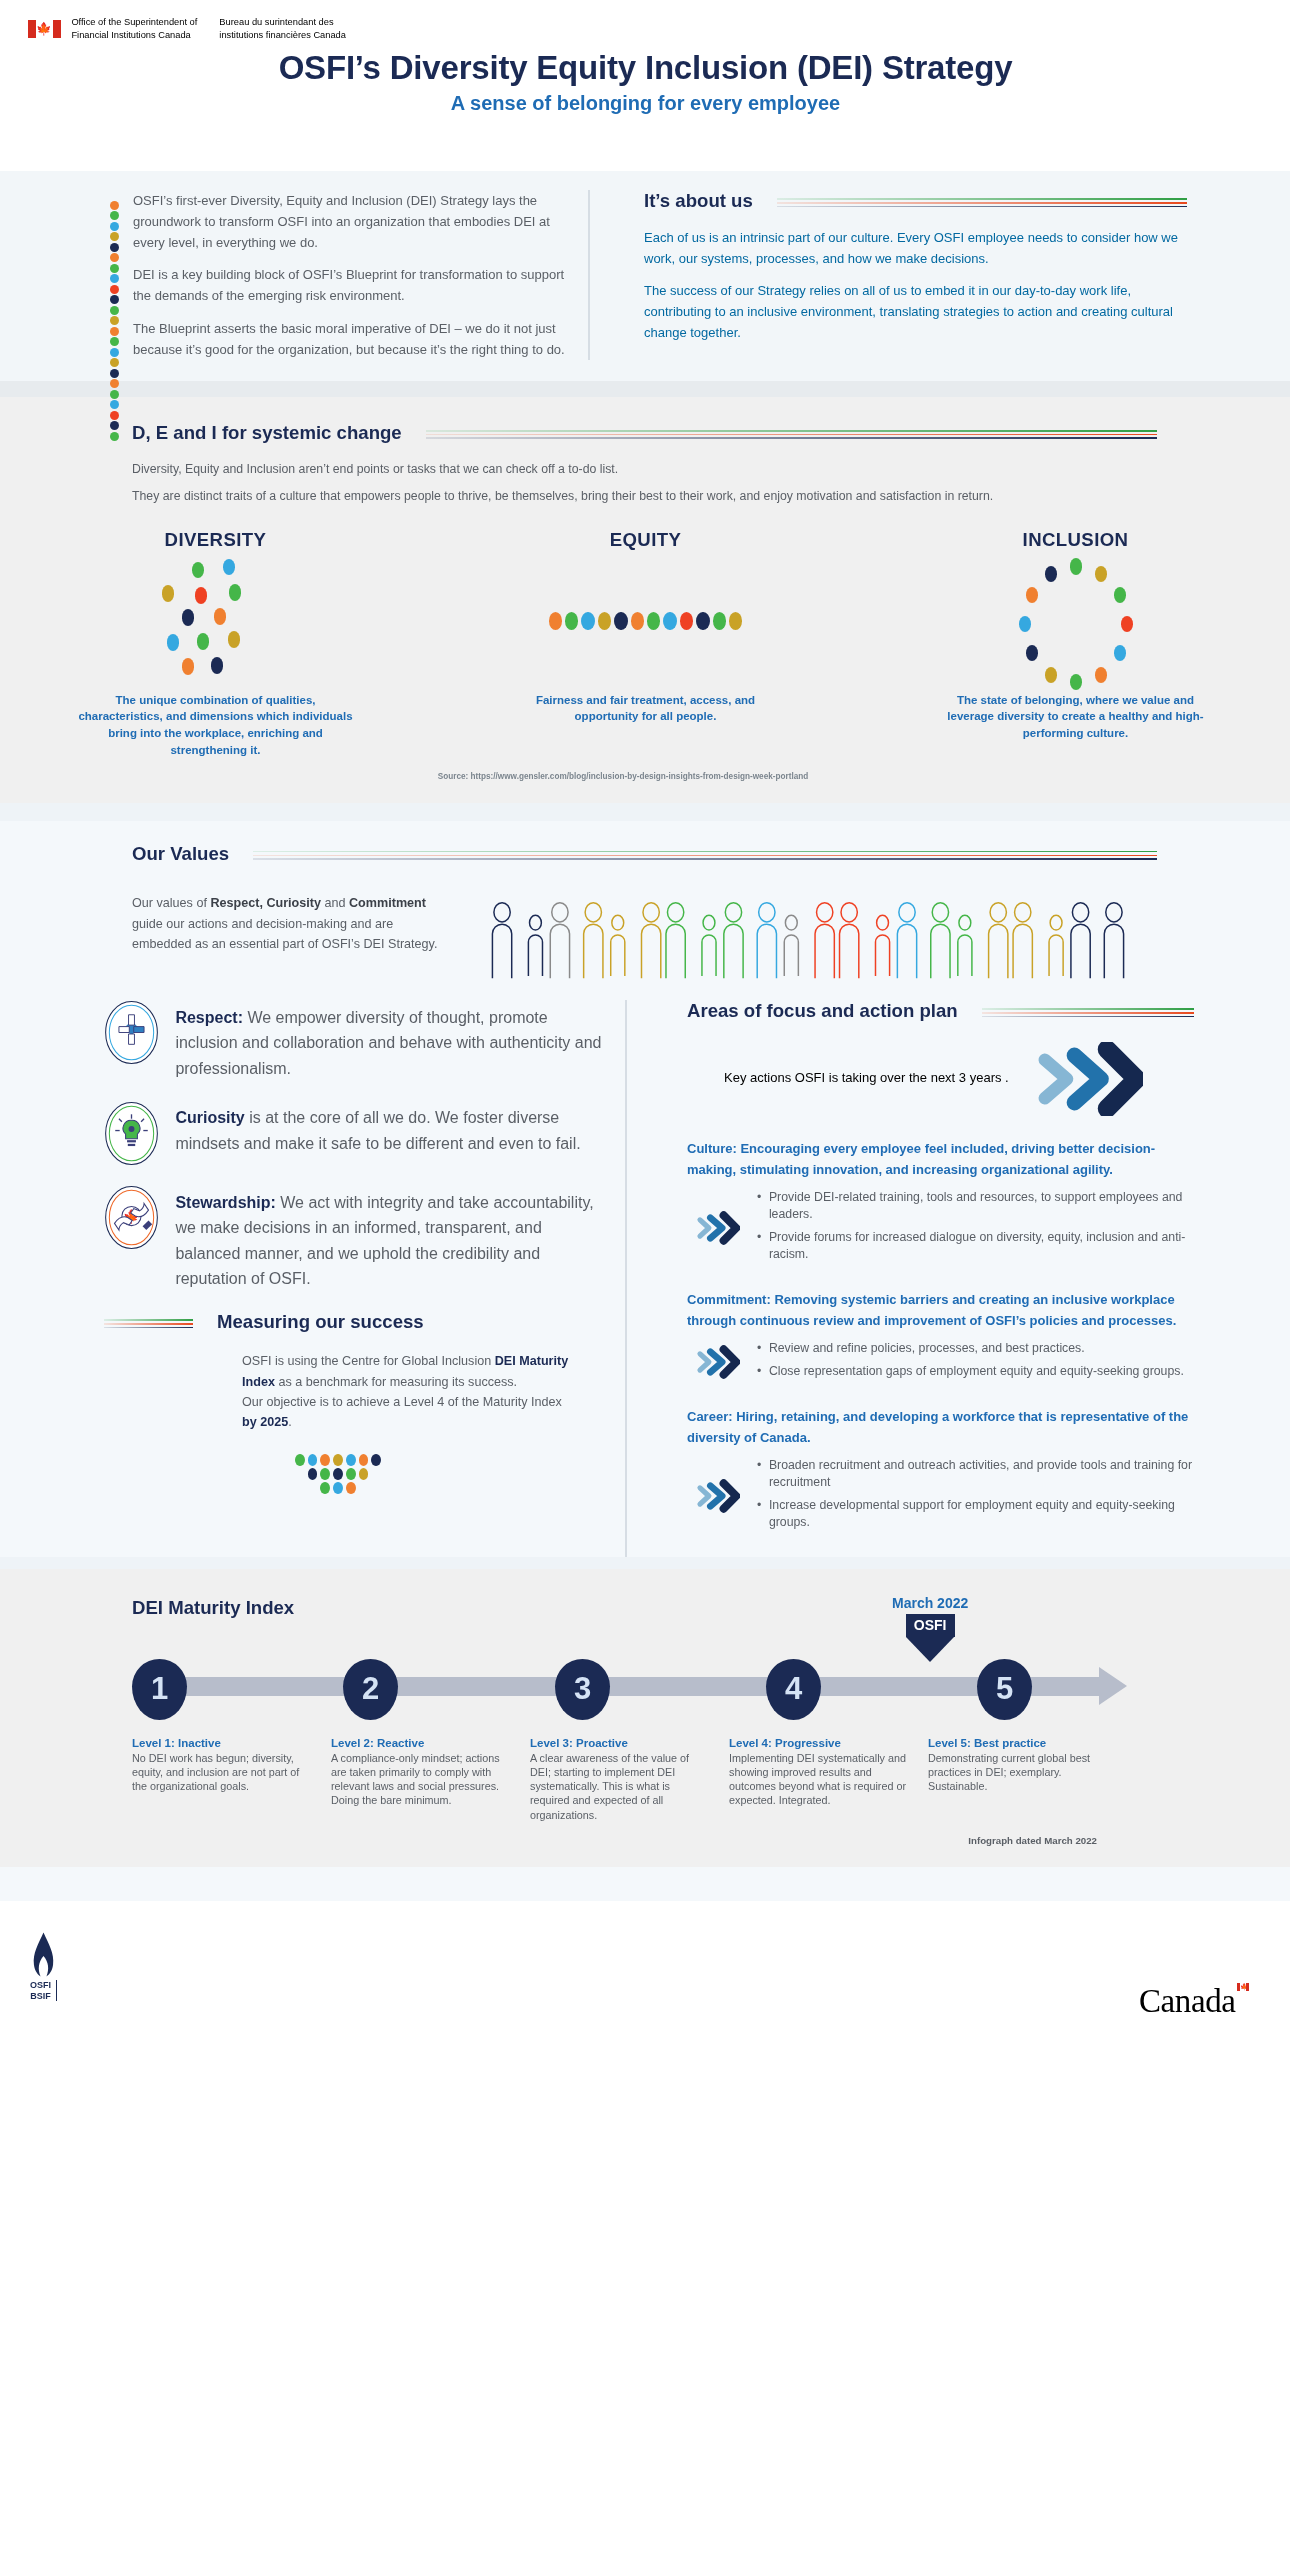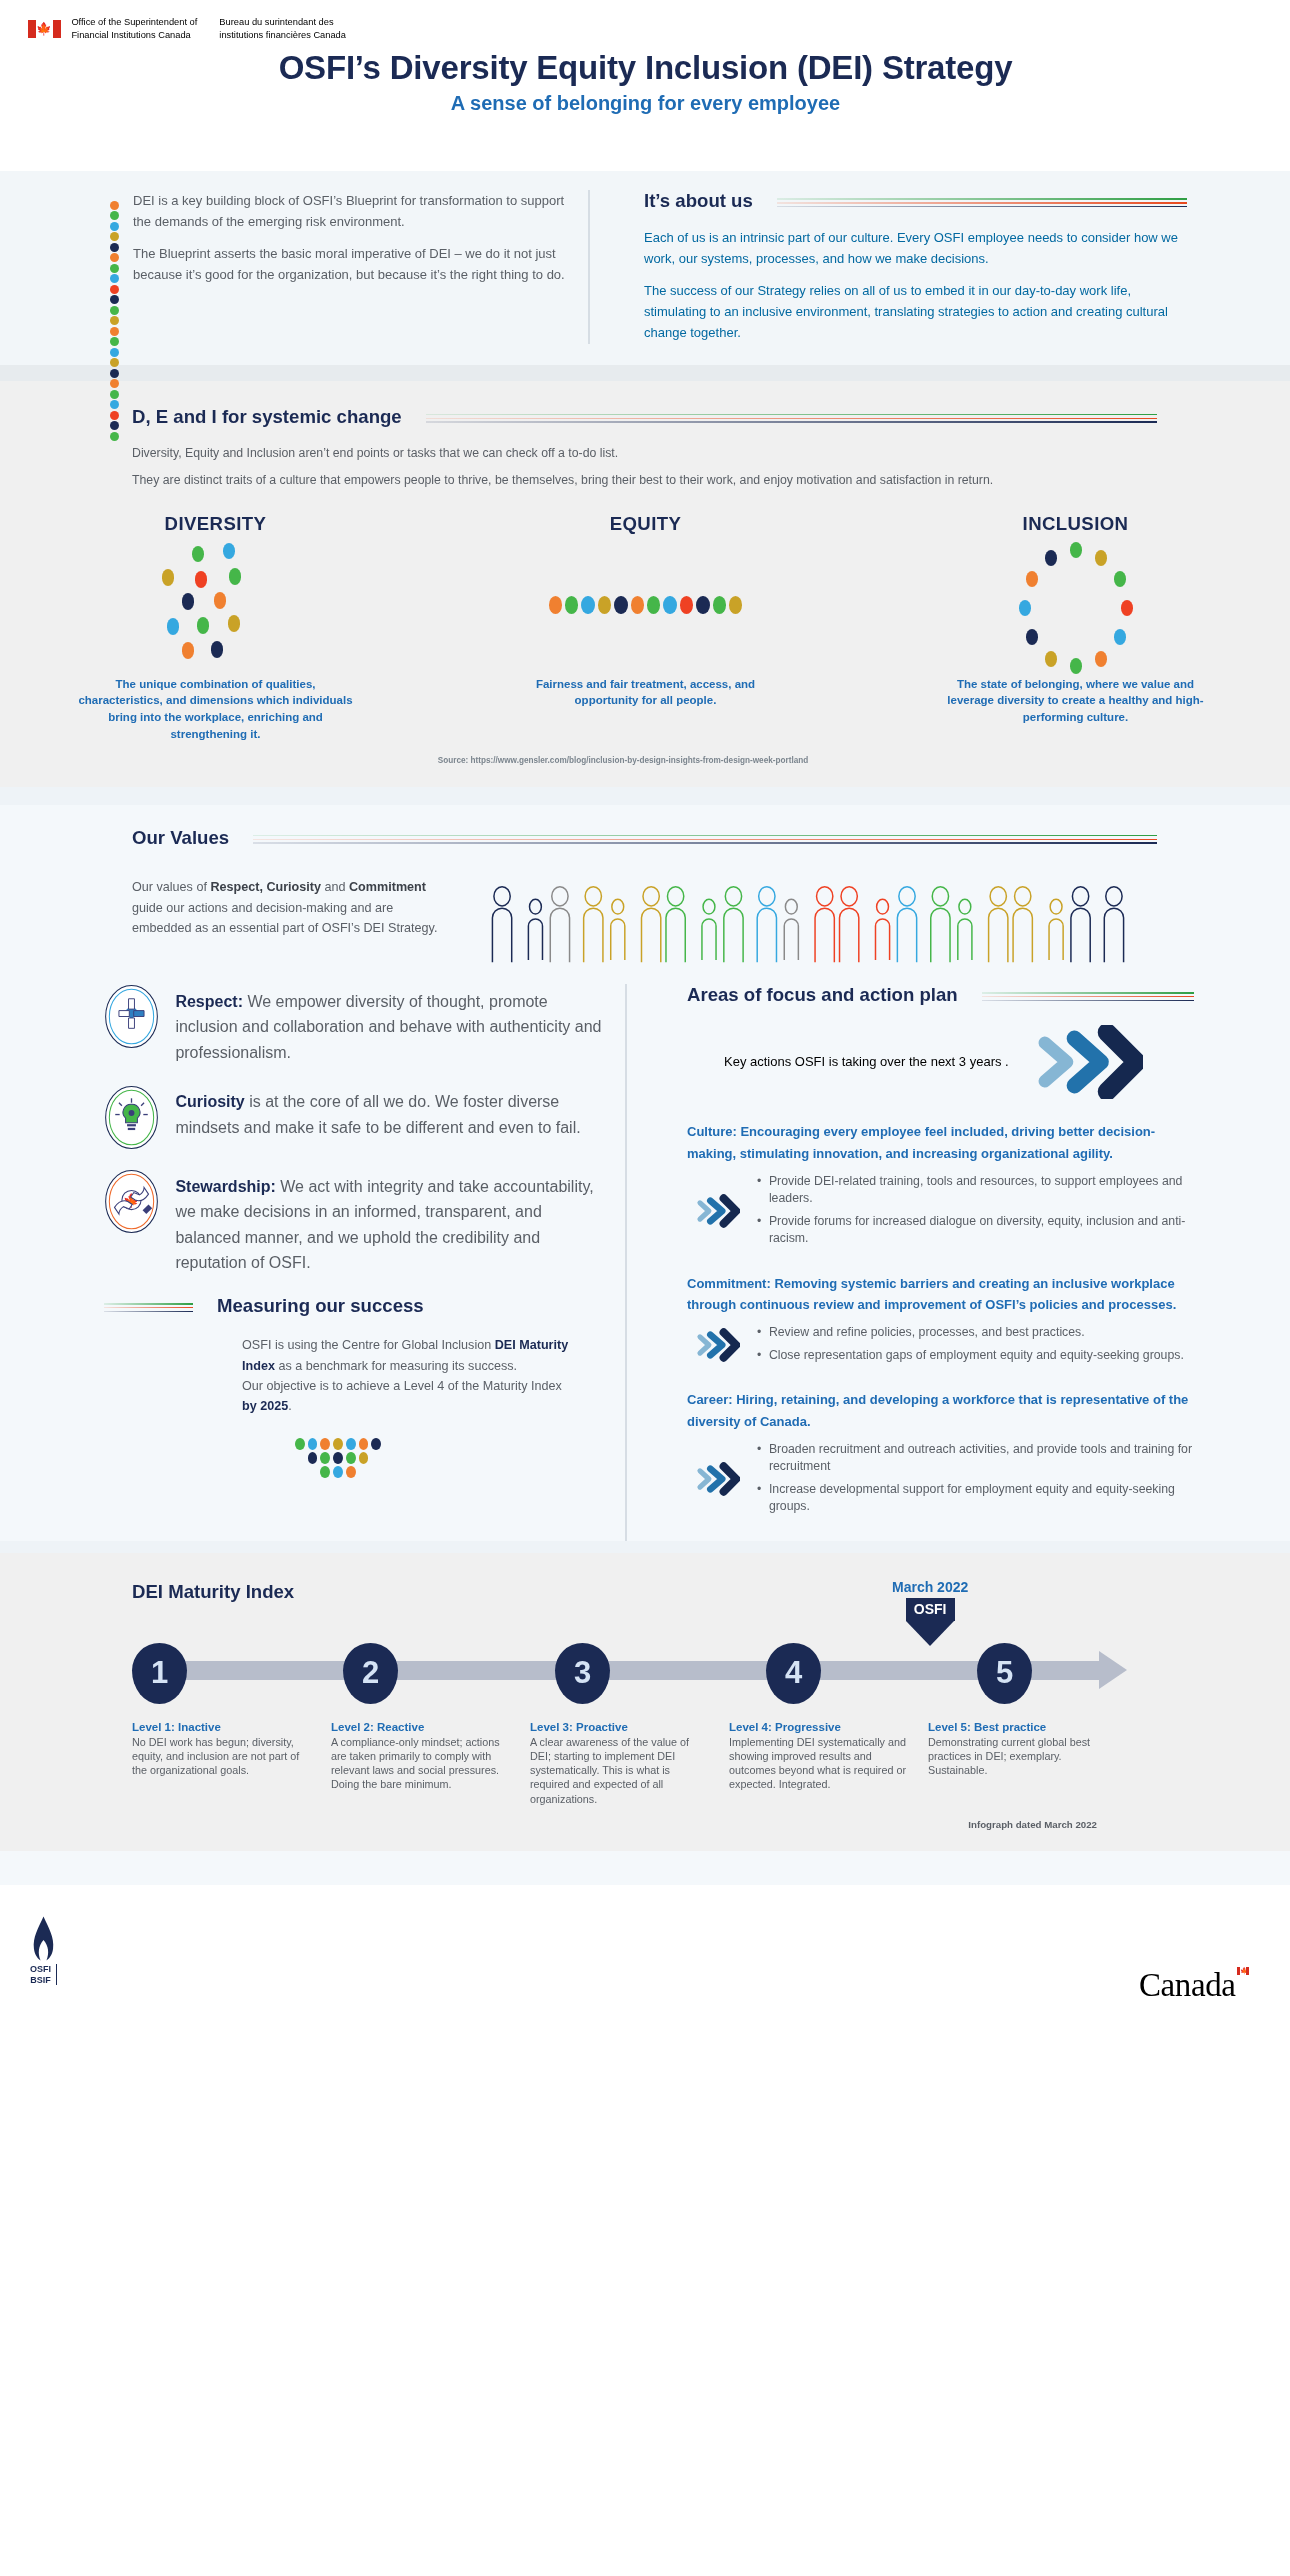--- a/index.html
+++ b/index.html
@@ -196,34 +196,35 @@
             <i style="background: rgb(53, 168, 224);"></i>
             <i style="background: rgb(201, 162, 39);"></i>
             <i style="background: rgb(27, 42, 84);"></i>
             <i style="background: rgb(240, 128, 48);"></i>
             <i style="background: rgb(69, 182, 73);"></i>
             <i style="background: rgb(53, 168, 224);"></i>
             <i style="background: rgb(239, 65, 35);"></i>
             <i style="background: rgb(27, 42, 84);"></i>
             <i style="background: rgb(69, 182, 73);"></i>
           </div>
+        <p>OSFI’s first-ever Diversity, Equity and Inclusion (DEI) Strategy lays the groundwork to transform OSFI into an organization that embodies DEI at every level, in everything we do.</p>
         <p>DEI is a key building block of OSFI’s Blueprint for transformation to support the demands of the emerging risk environment.</p>
         <p>The Blueprint asserts the basic moral imperative of DEI – we do it not just because it’s good for the organization, but because it’s the right thing to do.</p>
       </div>
       <div class="intro-right">
         <div class="h2-row">
           <div class="h2">It’s about us</div>
           <div class="rule-stack">
             <span class="rule-green"></span>
               <span class="rule-orange"></span>
               <span class="rule-navy"></span>
           </div>
         </div>
         <p>Each of us is an intrinsic part of our culture. Every OSFI employee needs to consider how we work, our systems, processes, and how we make decisions.</p>
-        <p>The success of our Strategy relies on all of us to embed it in our day-to-day work life, stimulating to an inclusive environment, translating strategies to action and creating cultural change together.</p>
+        <p>The success of our Strategy relies on all of us to embed it in our day-to-day work life, contributing to an inclusive environment, translating strategies to action and creating cultural change together.</p>
       </div>
     </div>
   </div>
   <div class="band-gap"></div>
 
   <div class="band-b">
     <div class="dei">
       <div class="dei-inner">
         <div class="h2-row">
           <div class="h2">D, E and I for systemic change</div>

